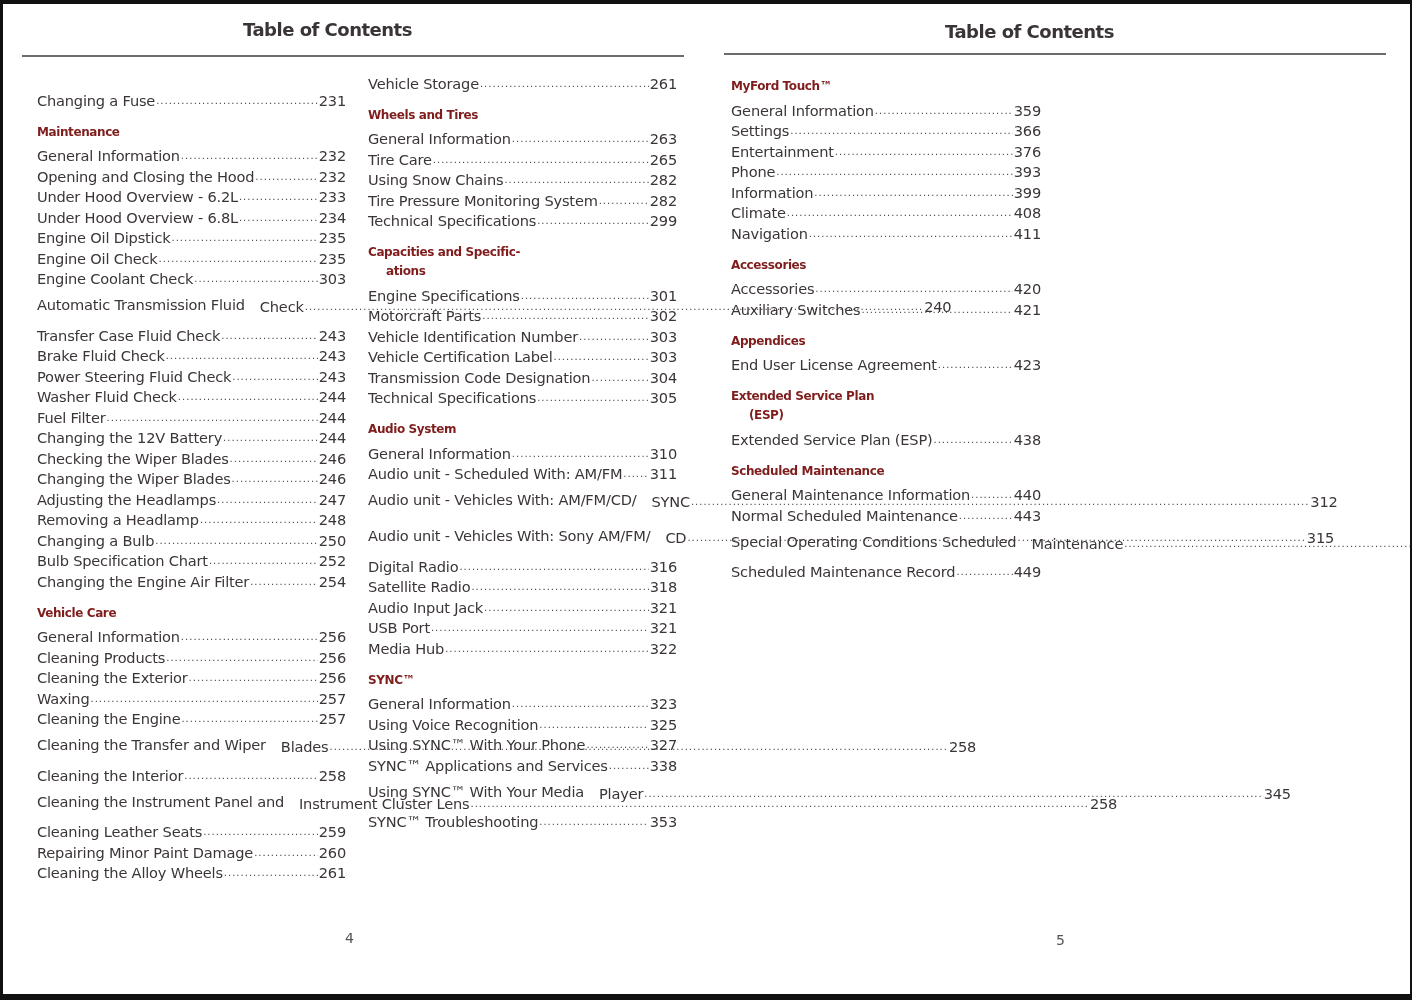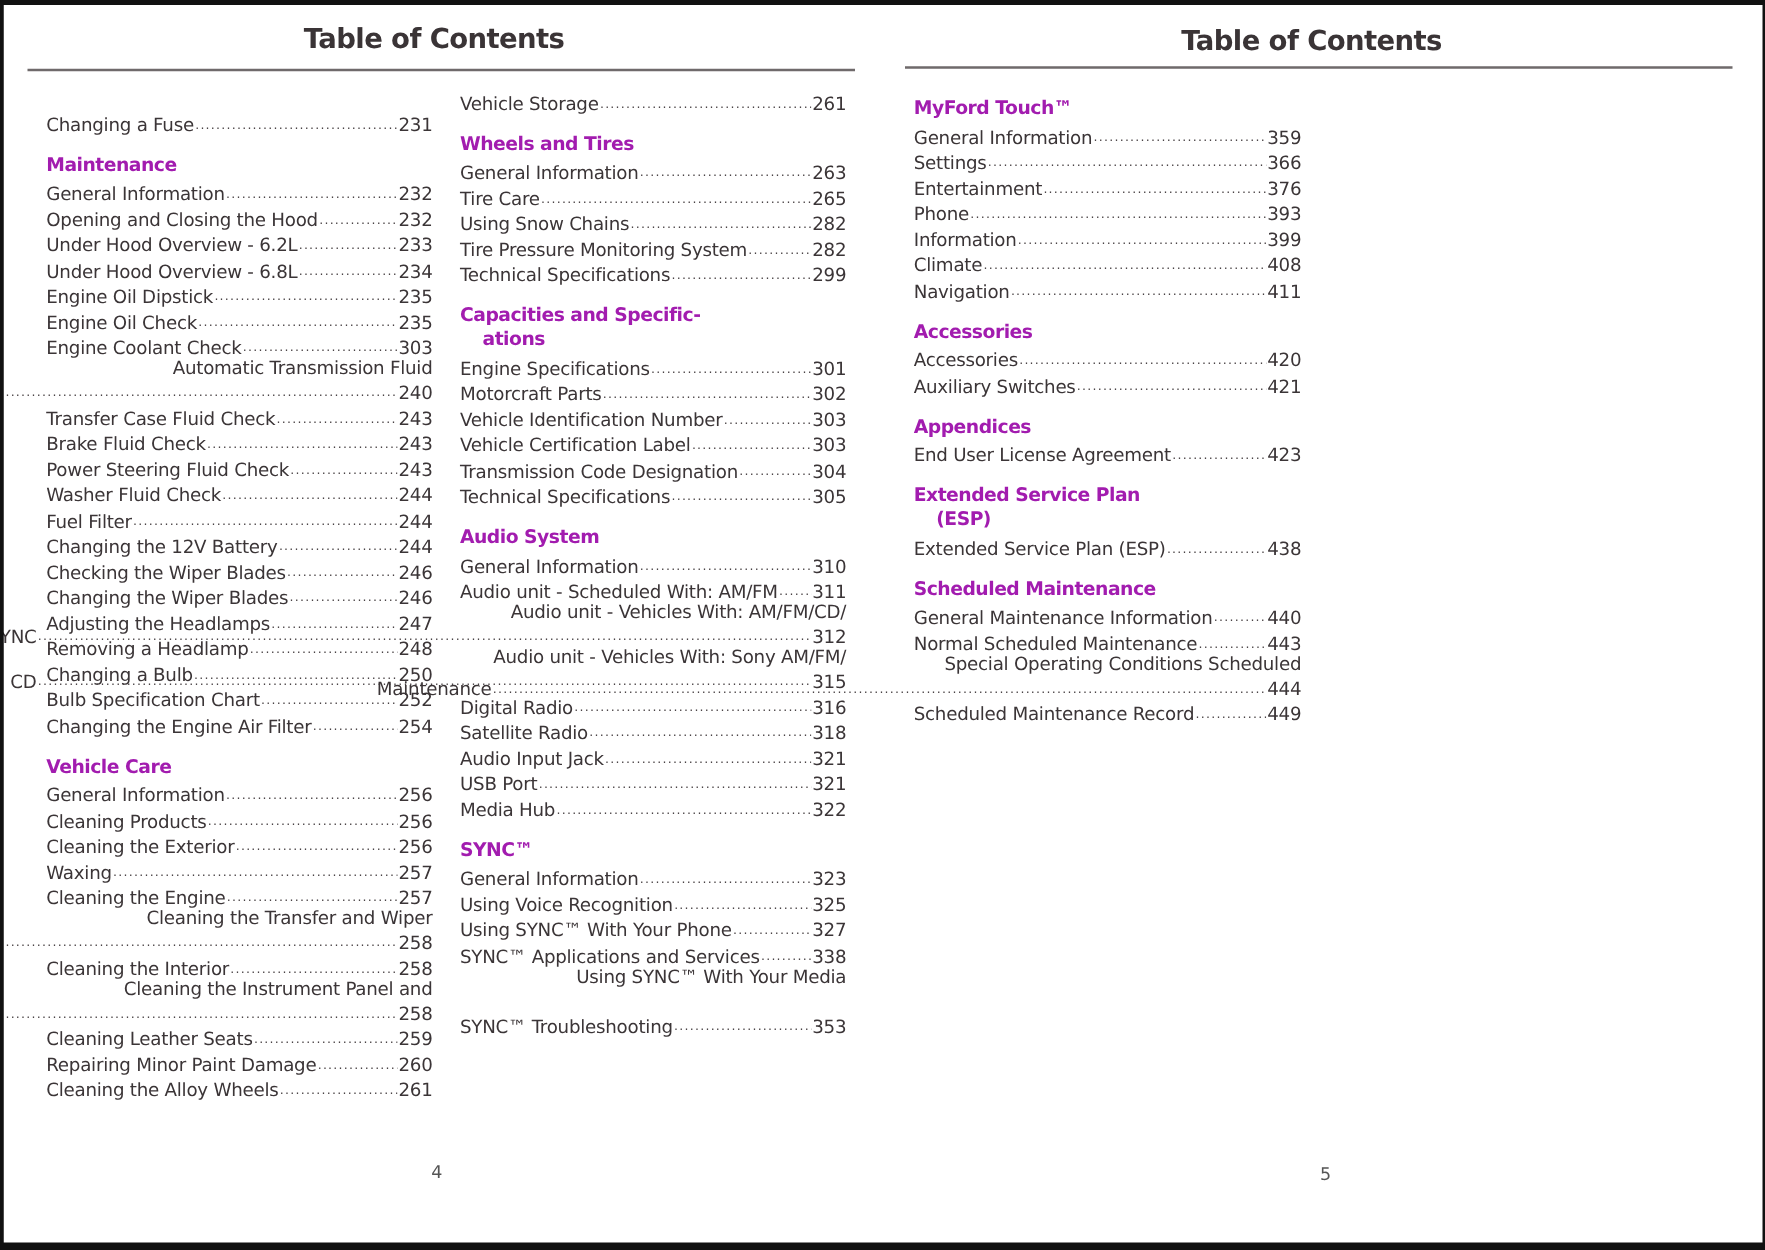--- a/index.html
+++ b/index.html
@@ -17,21 +17,21 @@
     border-right: 2px solid #111;
     border-bottom: 6px solid #111;
     pointer-events: none;
   }
   .page { position: absolute; top: 0; height: 1000px; }
   .page.left { left: 0; width: 700px; }
   .page.right { left: 700px; width: 712px; }
 
   .page-title {
     position: absolute; font-family: "DejaVu Sans", sans-serif;
-    font-weight: bold; font-size: 22px; color: #3a3436; letter-spacing: -0.5px;
+    font-weight: bold; font-size: 18px; color: #3a3436; letter-spacing: -0.5px;
     white-space: nowrap;
   }
   .page.left .page-title { left: 243px; top: 19px; }
   .page.right .page-title { left: 245px; top: 21px; }
 
   .rule { position: absolute; height: 2px; background: #6f6a6b; }
   .page.left .rule { left: 22px; width: 662px; top: 55px; }
   .page.right .rule { left: 24px; width: 662px; top: 53px; }
 
   .col { position: absolute; }
@@ -42,27 +42,27 @@
   }
   .toc-entry .lbl { flex: 0 0 auto; }
   .toc-entry .dots {
     flex: 1 1 auto; overflow: hidden; font-size: 10px; letter-spacing: 1px;
     line-height: 12px; margin: 0 1px 2px 1px; color: #4a4446;
   }
   .toc-entry .dots::before {
     content: "....................................................................................................................................................";
   }
   .toc-entry .pg { flex: 0 0 auto; }
-  .toc-entry.wrap { height: 36px; flex-direction: column; align-items: flex-end; }
+  .toc-entry.wrap { height: 36px; flex-direction: row; align-items: center; }
   .toc-entry.wrap .line1 { height: 16px; line-height: 16px; }
   .toc-entry.wrap .line2 { display: flex; align-items: flex-end; height: 20px; padding-left: 15px; }
   .toc-entry.wrap .line2 .lbl2 { flex: 0 0 auto; }
 
   .section-head {
-    font-weight: bold; font-size: 15px; color: #a21caf; letter-spacing: -0.4px;
+    font-weight: bold; font-size: 12px; color: #7f1d1d; letter-spacing: -0.4px;
     line-height: 19px; margin-top: 14px; margin-bottom: 2px; white-space: nowrap;
   }
   .section-head .cont { display: block; padding-left: 18px; }
 
   .page-number {
     position: absolute; font-size: 14px; color: #555; font-family: "DejaVu Sans", sans-serif;
   }
   .page.left .page-number { left: 345px; top: 930px; }
   .page.right .page-number { left: 356px; top: 932px; }
 </style>
@@ -393,20 +393,25 @@
           <span class="dots"></span>
           <span class="pg">327</span>
         </div>
         <div class="toc-entry">
           <span class="lbl">SYNC™ Applications and Services</span>
           <span class="dots"></span>
           <span class="pg">338</span>
         </div>
         <div class="toc-entry wrap">
           <div class="line1">Using SYNC™ With Your Media</div>
+          <div class="line2">
+            <span class="lbl2">Player</span>
+            <span class="dots"></span>
+            <span class="pg">345</span>
+          </div>
         </div>
         <div class="toc-entry">
           <span class="lbl">SYNC™  Troubleshooting</span>
           <span class="dots"></span>
           <span class="pg">353</span>
         </div>
       </div>
     </div>
 
   <div class="page-number">4</div>

